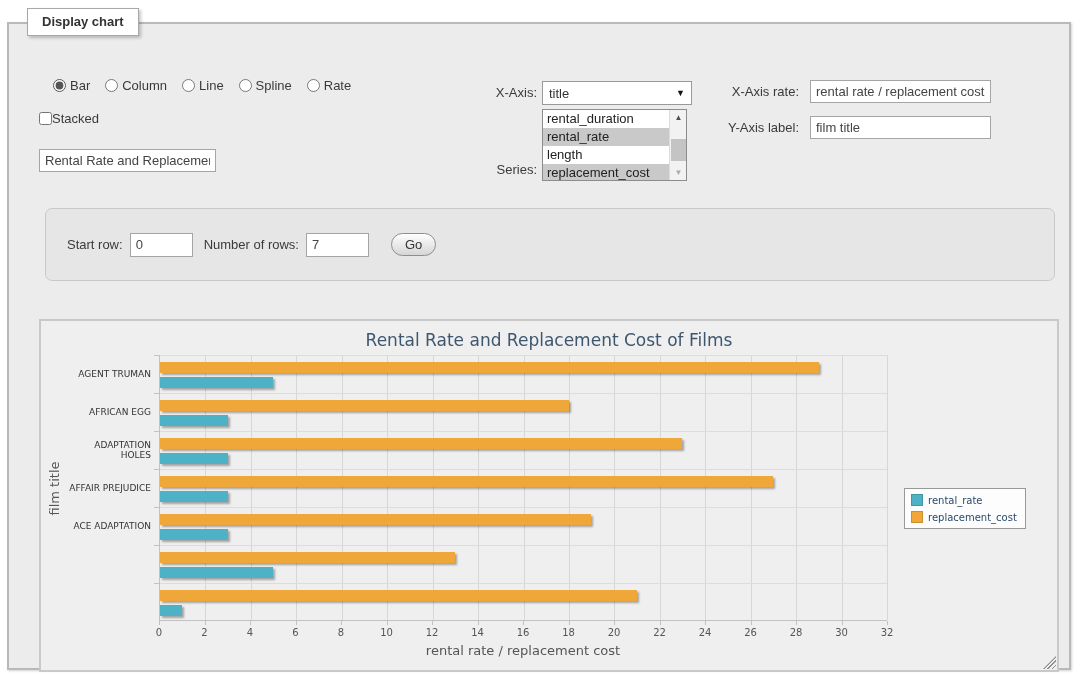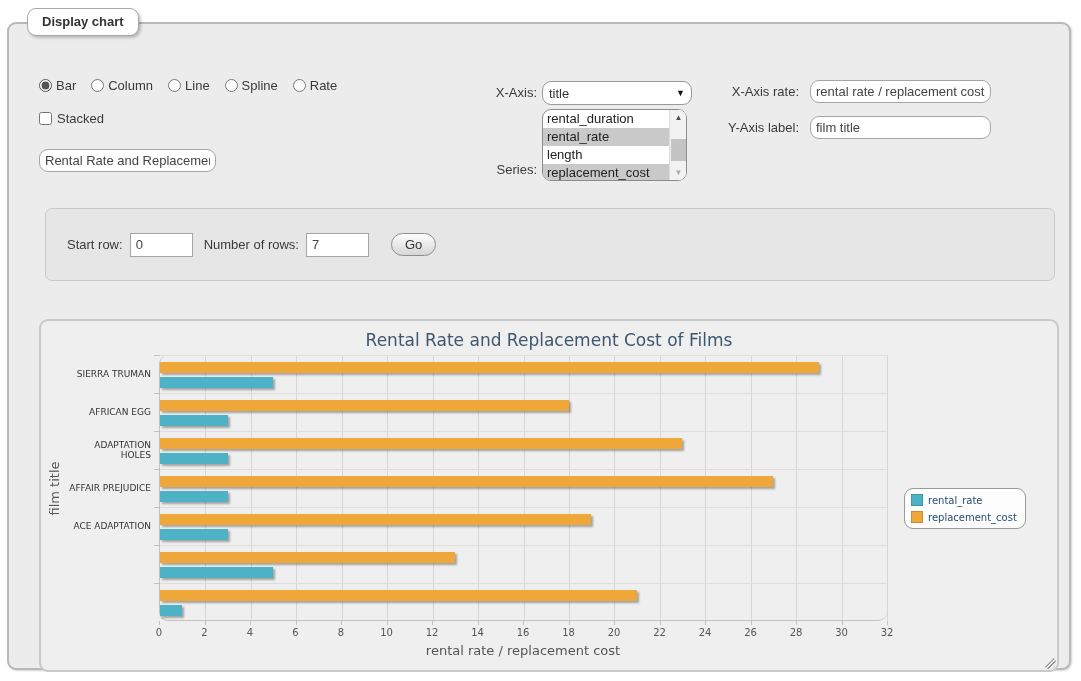--- a/index.html
+++ b/index.html
@@ -1,31 +1,31 @@
 <!DOCTYPE html>
 <html><head>
 <meta charset="utf-8">
 <style>
   * { margin:0; padding:0; box-sizing:border-box; }
   html,body { width:1081px; height:681px; background:#fff;
     font-family:"Liberation Sans", sans-serif; font-size:13px; color:#3a3a3a; }
-  .abs { position:absolute;border-radius:9px; }
+  .abs { position:absolute; }
 
   
   #main-panel { left:7px; top:22px; width:1064px; height:648px;
     background:#ececec; border:2px solid #b9b9b9; box-shadow:1px 1px 2px rgba(0,0,0,.18); }
   #display-chart-tab { left:27px; top:8px; background:#fff; border:1px solid #a8a8a8;
     padding:5px 14px 6px 14px; font-weight:bold; font-size:13px; color:#333;
     box-shadow:2px 2px 3px rgba(0,0,0,.22); z-index:5; }
 
   
-  #chart-type-row { left:30px; top:54px; display:flex; gap:15px; align-items:center; }
+  #chart-type-row { left:44px; top:54px; display:flex; gap:15px; align-items:center; }
   #chart-type-row label, #stacked-row label { display:flex; align-items:center; gap:4px; cursor:default; }
   input[type=radio], input[type=checkbox] { width:13px; height:13px; accent-color:#555; }
-  #stacked-row { left:30px; top:87px; display:flex; align-items:center; gap:5px; }
+  #stacked-row { left:30px; top:87px; display:flex; align-items:center; }
   #title-input { left:30px; top:125px; width:177px; height:23px; }
   input[type=text] { border:1px solid #a5a5a5; background:#fff; font-family:"Liberation Sans",sans-serif;
     font-size:13px; color:#444; padding:0 5px; }
 
   
   #x-axis-caption { left:462px; top:61px; width:66px; text-align:right; }
   #x-axis-select { left:533px; top:57px; width:150px; height:24px; background:#fff;
     border:1px solid #999; display:flex; align-items:center; padding:0 6px; color:#333; }
   #x-axis-select .arrow { margin-left:auto; font-size:9px; color:#111; }
   #series-caption { left:462px; top:138px; width:66px; text-align:right; }
@@ -154,21 +154,21 @@
     <input type="text" value="7" style="">
     <button id="go-button">Go</button>
   </div>
 
   <div class="abs" id="chart-panel">
     <div class="abs" id="chart-title">Rental Rate and Replacement Cost of Films</div>
     <div class="abs" id="y-axis-title">
       <span>film title</span>
     </div>
     <div class="abs" id="cat-col">
-        <div class="cat-label">SIERRA TRUMAN</div>
+        <div class="cat-label">AGENT TRUMAN</div>
         <div class="cat-label">AFRICAN EGG</div>
         <div class="cat-label">ADAPTATION HOLES</div>
         <div class="cat-label">AFFAIR PREJUDICE</div>
         <div class="cat-label">ACE ADAPTATION</div>
       </div>
     <div class="abs" id="plot-area">
         <div class="gridv" style="left: 6.25%;"></div>
         <div class="gridv" style="left: 12.5%;"></div>
         <div class="gridv" style="left: 18.75%;"></div>
         <div class="gridv" style="left: 25%;"></div>

